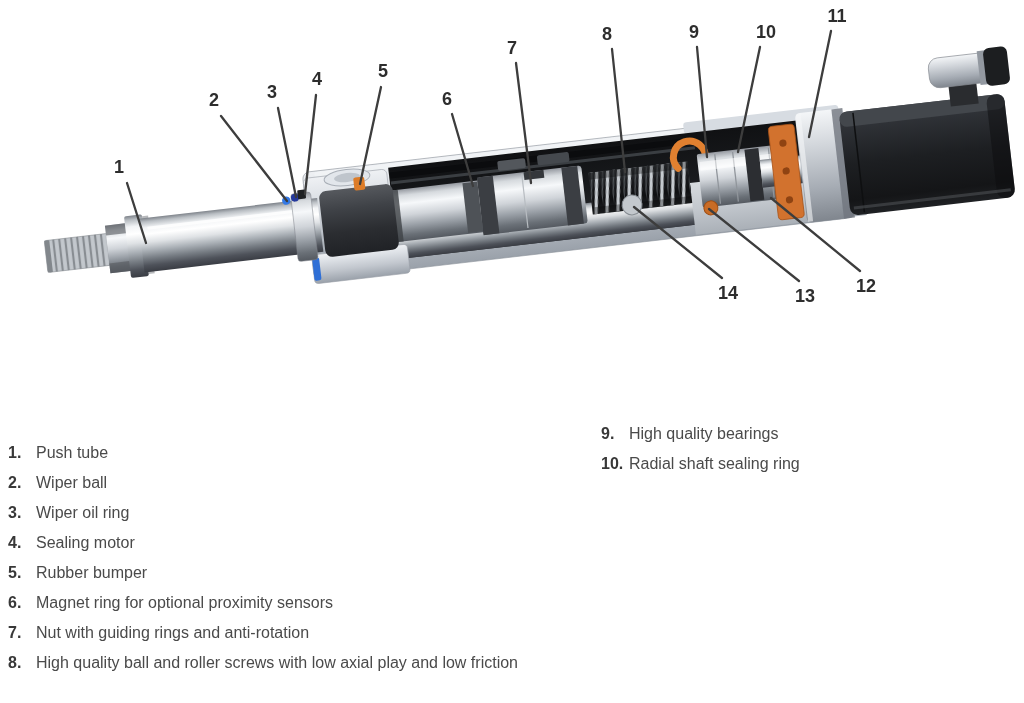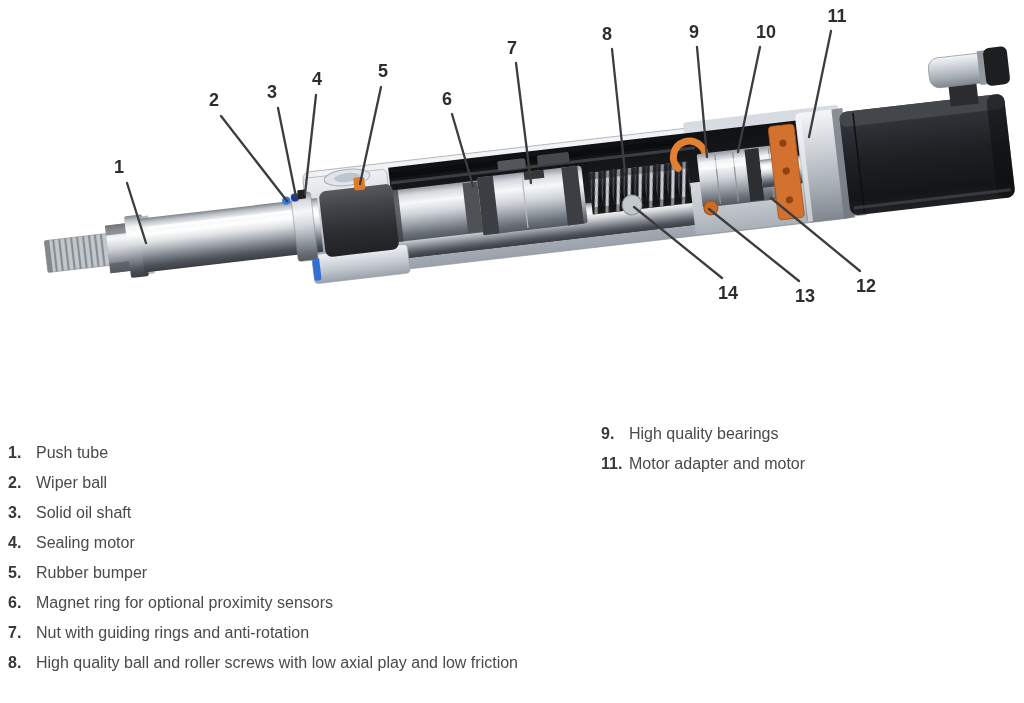--- a/index.html
+++ b/index.html
@@ -248,21 +248,21 @@
     <div class="li">
           <span class="ln">1.</span>
           <span class="lt">Push tube</span>
         </div>
     <div class="li">
           <span class="ln">2.</span>
           <span class="lt">Wiper ball</span>
         </div>
     <div class="li">
           <span class="ln">3.</span>
-          <span class="lt">Solid oil shaft</span>
+          <span class="lt">Wiper oil ring</span>
         </div>
     <div class="li">
           <span class="ln">4.</span>
           <span class="lt">Sealing motor</span>
         </div>
     <div class="li">
           <span class="ln">5.</span>
           <span class="lt">Rubber bumper</span>
         </div>
     <div class="li">
@@ -277,19 +277,19 @@
           <span class="ln">8.</span>
           <span class="lt">High quality ball and roller screws with low axial play and low friction</span>
         </div>
   </div>
   <div class="col col-right">
     <div class="li">
           <span class="ln">9.</span>
           <span class="lt">High quality bearings</span>
         </div>
     <div class="li">
-          <span class="ln">11.</span>
-          <span class="lt">Motor adapter and motor</span>
+          <span class="ln">10.</span>
+          <span class="lt">Radial shaft sealing ring</span>
         </div>
   </div>
 </div>
 
 </div>
 
 </body></html>

